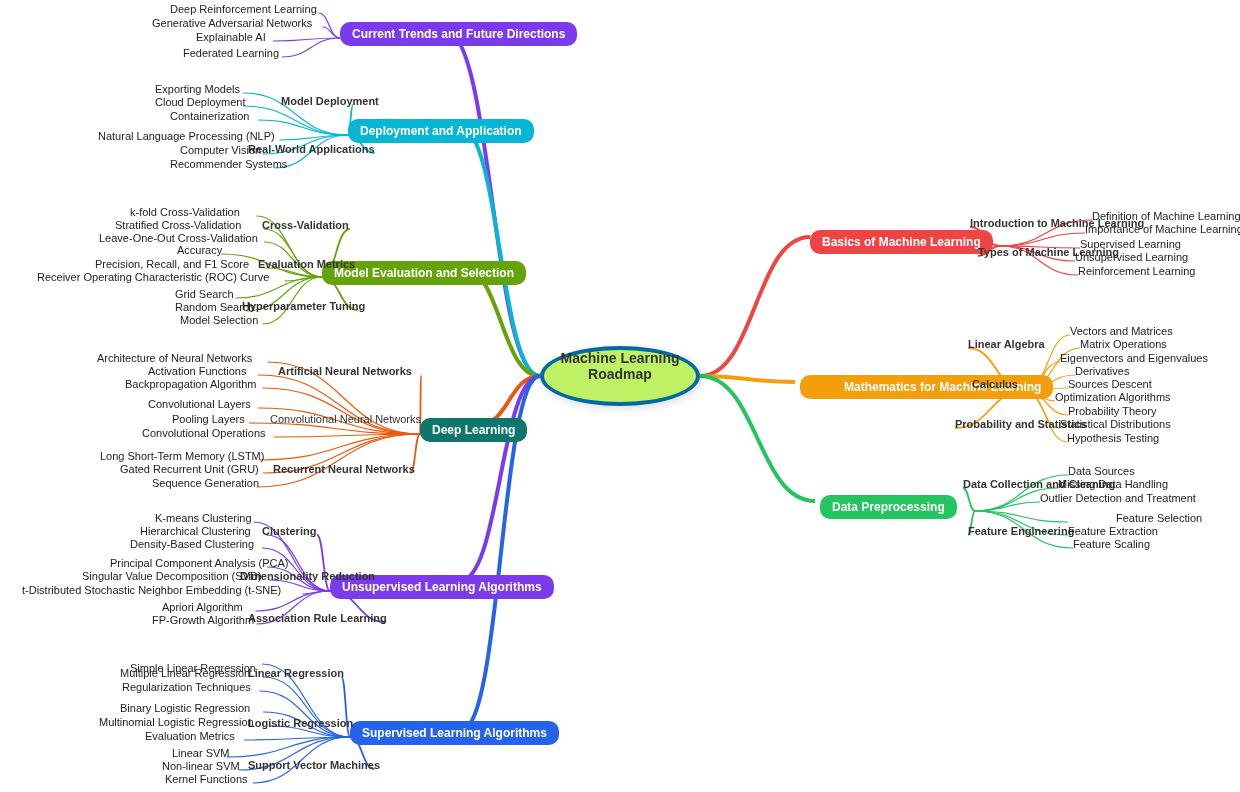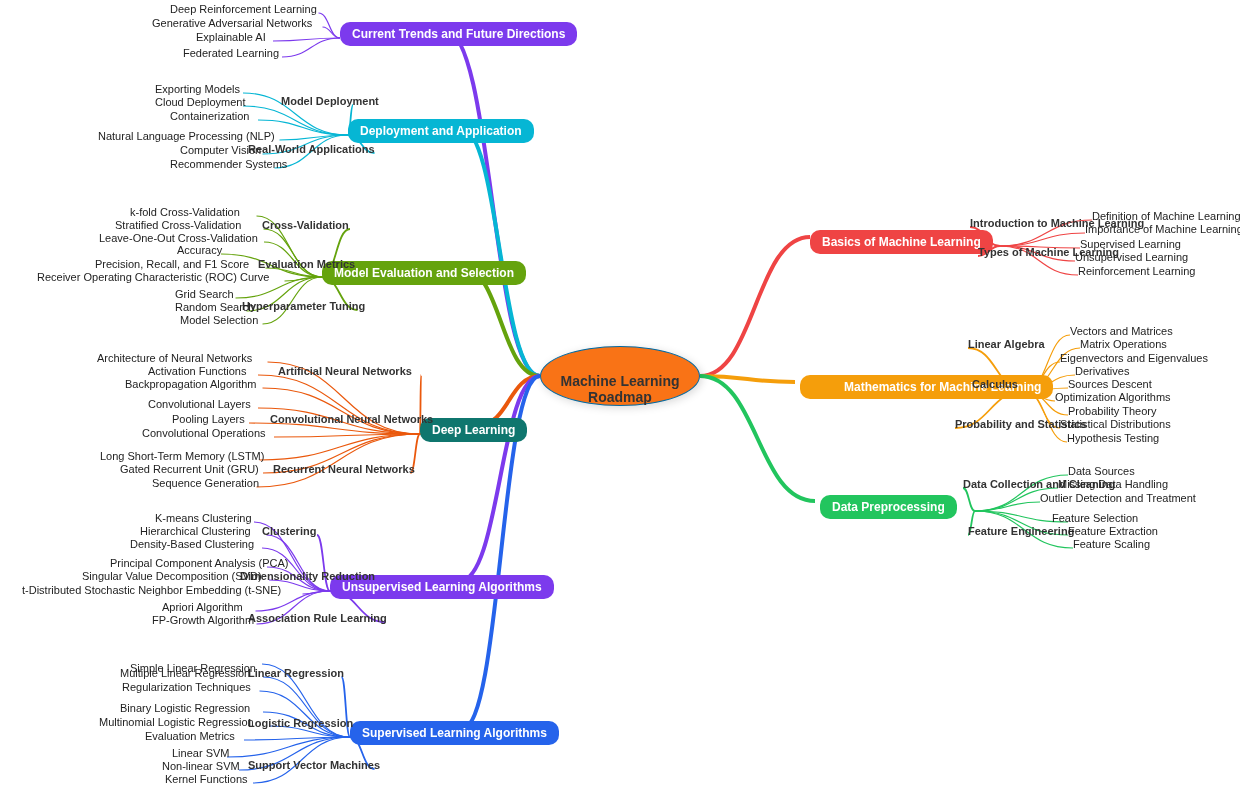--- a/index.html
+++ b/index.html
@@ -30,24 +30,24 @@
       padding: 5px 12px;
       color: white;
       font-size: 12px;
       font-weight: bold;
       white-space: nowrap;
       text-align: center;
     }
     .center-box {
       position: absolute;
       border-radius: 50%;
-      background: #f97316;
-      border: 1px solid #0369a1;
+      background: #bef264;
+      border: 4px solid #0369a1;
       display: flex;
-      align-items: flex-end;
+      align-items: flex-start;
       justify-content: center;
       font-size: 14px;
       font-weight: bold;
       color: #333;
       text-align: center;
       box-shadow: 2px 2px 8px rgba(0,0,0,0.15);
     }
   </style>
 </head>
 <body>
@@ -185,21 +185,21 @@
 <div class="node-label" style="left: 95px; top: 258px;">Precision, Recall, and F1 Score</div>
 <div class="node-label" style="left: 37px; top: 271px;">Receiver Operating Characteristic (ROC) Curve</div>
 <div class="node-label" style="left: 242px; top: 300px; font-weight: bold; color: rgb(51, 51, 51);">Hyperparameter Tuning</div>
 <div class="node-label" style="left: 175px; top: 288px;">Grid Search</div>
 <div class="node-label" style="left: 175px; top: 301px;">Random Search</div>
 <div class="node-label" style="left: 180px; top: 314px;">Model Selection</div>
 <div class="node-label" style="left: 278px; top: 365px; font-weight: bold; color: rgb(51, 51, 51);">Artificial Neural Networks</div>
 <div class="node-label" style="left: 97px; top: 352px;">Architecture of Neural Networks</div>
 <div class="node-label" style="left: 148px; top: 365px;">Activation Functions</div>
 <div class="node-label" style="left: 125px; top: 378px;">Backpropagation Algorithm</div>
-<div class="node-label" style="left: 270px; top: 413px; font-weight: bold; color: rgb(51, 51, 51);">Convolutional Neural Networks</div>
+<div class="node-label" style="left: 270px; top: 413px; font-weight: normal; color: rgb(51, 51, 51);">Convolutional Neural Networks</div>
 <div class="node-label" style="left: 148px; top: 398px;">Convolutional Layers</div>
 <div class="node-label" style="left: 172px; top: 413px;">Pooling Layers</div>
 <div class="node-label" style="left: 142px; top: 427px;">Convolutional Operations</div>
 <div class="node-label" style="left: 273px; top: 463px; font-weight: bold; color: rgb(51, 51, 51);">Recurrent Neural Networks</div>
 <div class="node-label" style="left: 100px; top: 450px;">Long Short-Term Memory (LSTM)</div>
 <div class="node-label" style="left: 120px; top: 463px;">Gated Recurrent Unit (GRU)</div>
 <div class="node-label" style="left: 152px; top: 477px;">Sequence Generation</div>
 <div class="node-label" style="left: 262px; top: 525px; font-weight: bold; color: rgb(51, 51, 51);">Clustering</div>
 <div class="node-label" style="left: 155px; top: 512px;">K-means Clustering</div>
 <div class="node-label" style="left: 140px; top: 525px;">Hierarchical Clustering</div>
@@ -240,15 +240,15 @@
 <div class="node-label" style="left: 1055px; top: 391px;">Optimization Algorithms</div>
 <div class="node-label" style="left: 955px; top: 418px; font-weight: bold; color: rgb(51, 51, 51);">Probability and Statistics</div>
 <div class="node-label" style="left: 1068px; top: 405px;">Probability Theory</div>
 <div class="node-label" style="left: 1060px; top: 418px;">Statistical Distributions</div>
 <div class="node-label" style="left: 1067px; top: 432px;">Hypothesis Testing</div>
 <div class="node-label" style="left: 963px; top: 478px; font-weight: bold; color: rgb(51, 51, 51);">Data Collection and Cleaning</div>
 <div class="node-label" style="left: 1068px; top: 465px;">Data Sources</div>
 <div class="node-label" style="left: 1058px; top: 478px;">Missing Data Handling</div>
 <div class="node-label" style="left: 1040px; top: 492px;">Outlier Detection and Treatment</div>
 <div class="node-label" style="left: 968px; top: 525px; font-weight: bold; color: rgb(51, 51, 51);">Feature Engineering</div>
-<div class="node-label" style="left: 1004px; top: 512px; padding-left: 48px;">Feature Selection</div>
+<div class="node-label" style="left: 1068px; top: 512px; padding-left: 48px;">Feature Selection</div>
 <div class="node-label" style="left: 1068px; top: 525px;">Feature Extraction</div>
 <div class="node-label" style="left: 1073px; top: 538px;">Feature Scaling</div>
 
 </body></html>

